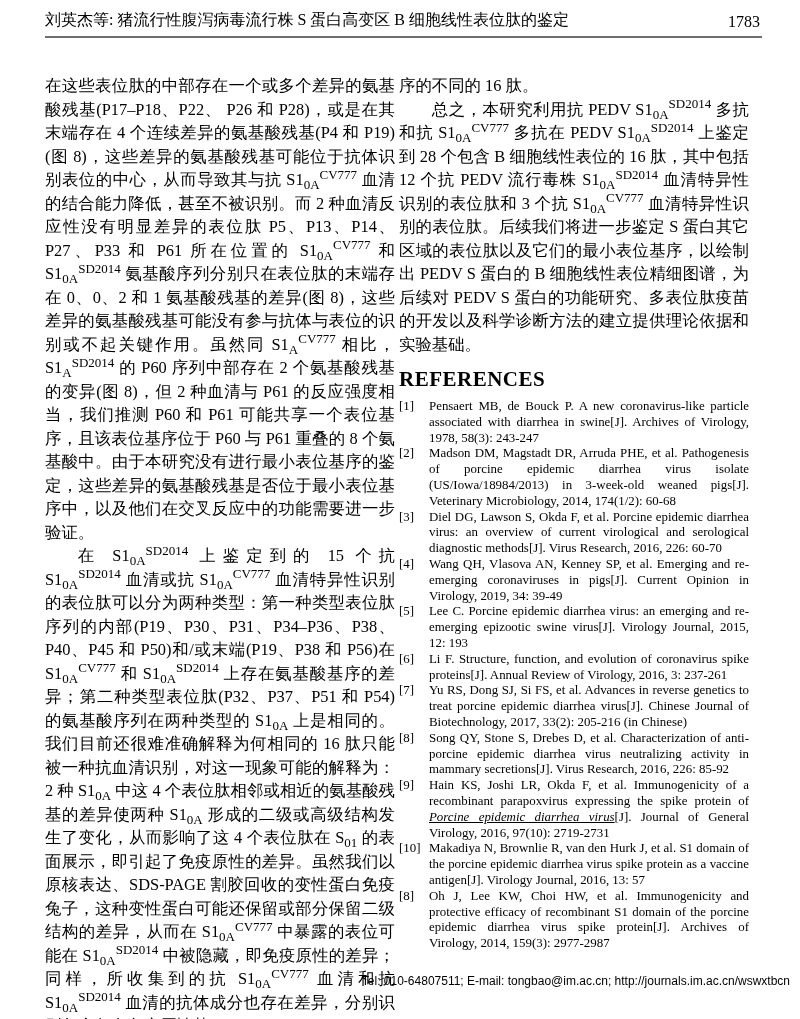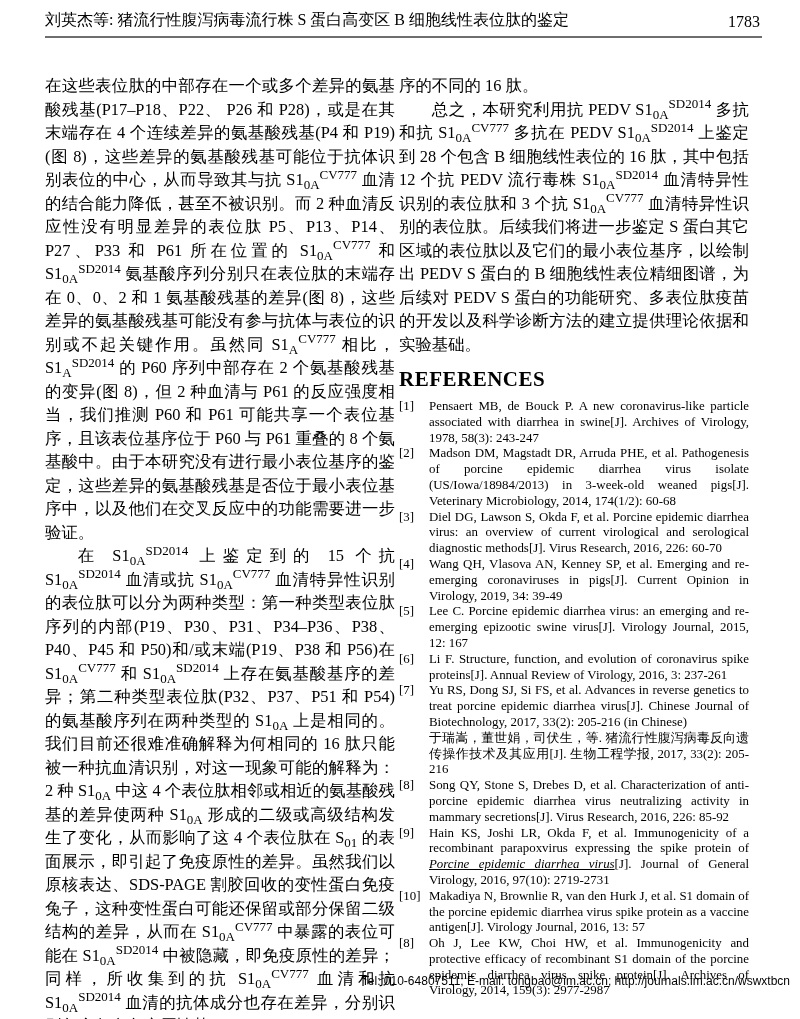--- a/index.html
+++ b/index.html
@@ -77,23 +77,23 @@
       <div id="right-paragraphs">
           <p class="body-par"><span>序的不同的 16 肽。</span></p>
           <p class="body-par indent"><span>总之，本研究利用抗 PEDV S1</span><sub>0A</sub><sup>SD2014</sup><span> 多抗和抗 S1</span><sub>0A</sub><sup>CV777</sup><span> 多抗在 PEDV S1</span><sub>0A</sub><sup>SD2014</sup><span> 上鉴定到 28 个包含 B 细胞线性表位的 16 肽，其中包括 12 个抗 PEDV 流行毒株 S1</span><sub>0A</sub><sup>SD2014</sup><span> 血清特异性识别的表位肽和 3 个抗 S1</span><sub>0A</sub><sup>CV777</sup><span> 血清特异性识别的表位肽。后续我们将进一步鉴定 S 蛋白其它区域的表位肽以及它们的最小表位基序，以绘制出 PEDV S 蛋白的 B 细胞线性表位精细图谱，为后续对 PEDV S 蛋白的功能研究、多表位肽疫苗的开发以及科学诊断方法的建立提供理论依据和实验基础。</span></p>
         </div>
       <h2 class="refs-heading">REFERENCES</h2>
       <ul class="ref-list" id="ref-list">
           <li class="ref-item"><span class="ref-label">[1]</span><span><span>Pensaert MB, de Bouck P. A new coronavirus-like particle associated with diarrhea in swine[J]. Archives of Virology, 1978, 58(3): 243-247</span></span></li>
           <li class="ref-item"><span class="ref-label">[2]</span><span><span>Madson DM, Magstadt DR, Arruda PHE, et al. Pathogenesis of porcine epidemic diarrhea virus isolate (US/Iowa/18984/2013) in 3-week-old weaned pigs[J]. Veterinary Microbiology, 2014, 174(1/2): 60-68</span></span></li>
           <li class="ref-item"><span class="ref-label">[3]</span><span><span>Diel DG, Lawson S, Okda F, et al. Porcine epidemic diarrhea virus: an overview of current virological and serological diagnostic methods[J]. Virus Research, 2016, 226: 60-70</span></span></li>
           <li class="ref-item"><span class="ref-label">[4]</span><span><span>Wang QH, Vlasova AN, Kenney SP, et al. Emerging and re-emerging coronaviruses in pigs[J]. Current Opinion in Virology, 2019, 34: 39-49</span></span></li>
-          <li class="ref-item"><span class="ref-label">[5]</span><span><span>Lee C. Porcine epidemic diarrhea virus: an emerging and re-emerging epizootic swine virus[J]. Virology Journal, 2015, 12: 167</span></span></li>
+          <li class="ref-item"><span class="ref-label">[5]</span><span><span>Lee C. Porcine epidemic diarrhea virus: an emerging and re-emerging epizootic swine virus[J]. Virology Journal, 2015, 12: 193</span></span></li>
           <li class="ref-item"><span class="ref-label">[6]</span><span><span>Li F. Structure, function, and evolution of coronavirus spike proteins[J]. Annual Review of Virology, 2016, 3: 237-261</span></span></li>
-          <li class="ref-item"><span class="ref-label">[7]</span><span><span>Yu RS, Dong SJ, Si FS, et al. Advances in reverse genetics to treat porcine epidemic diarrhea virus[J]. Chinese Journal of Biotechnology, 2017, 33(2): 205-216 (in Chinese)</span><br><span>于瑞嵩，董世娟，司伏生，等. 猪流行性腹泻病毒反向遗传操作技术及其应用[J]. 生物工程学报, 2017, 33(2): 205-216</span></span></li>
+          <li class="ref-item"><span class="ref-label">[7]</span><span><span>Yu RS, Dong SJ, Si FS, et al. Advances in reverse genetics to treat porcine epidemic diarrhea virus[J]. Chinese Journal of Biotechnology, 2017, 33(2): 205-216 (in Chinese)</span><br></span></li>
           <li class="ref-item"><span class="ref-label">[8]</span><span><span>Song QY, Stone S, Drebes D, et al. Characterization of anti-porcine epidemic diarrhea virus neutralizing activity in mammary secretions[J]. Virus Research, 2016, 226: 85-92</span></span></li>
           <li class="ref-item"><span class="ref-label">[9]</span><span><span>Hain KS, Joshi LR, Okda F, et al. Immunogenicity of a recombinant parapoxvirus expressing the spike protein of </span><i>Porcine epidemic diarrhea virus</i><span>[J]. Journal of General Virology, 2016, 97(10): 2719-2731</span></span></li>
           <li class="ref-item"><span class="ref-label">[10]</span><span><span>Makadiya N, Brownlie R, van den Hurk J, et al. S1 domain of the porcine epidemic diarrhea virus spike protein as a vaccine antigen[J]. Virology Journal, 2016, 13: 57</span></span></li>
           <li class="ref-item"><span class="ref-label">[8]</span><span><span>Oh J, Lee KW, Choi HW, et al. Immunogenicity and protective efficacy of recombinant S1 domain of the porcine epidemic diarrhea virus spike protein[J]. Archives of Virology, 2014, 159(3): 2977-2987</span></span></li>
         </ul>
     </div>
   </div>
 </div>
 
 <div class="page-footer">Tel: 010-64807511; E-mail: tongbao@im.ac.cn; http://journals.im.ac.cn/wswxtbcn</div>

